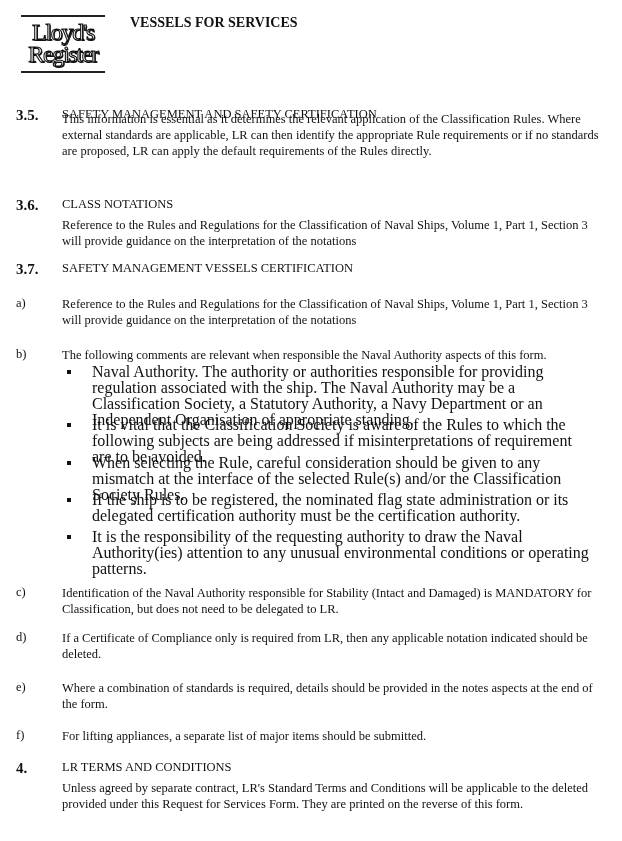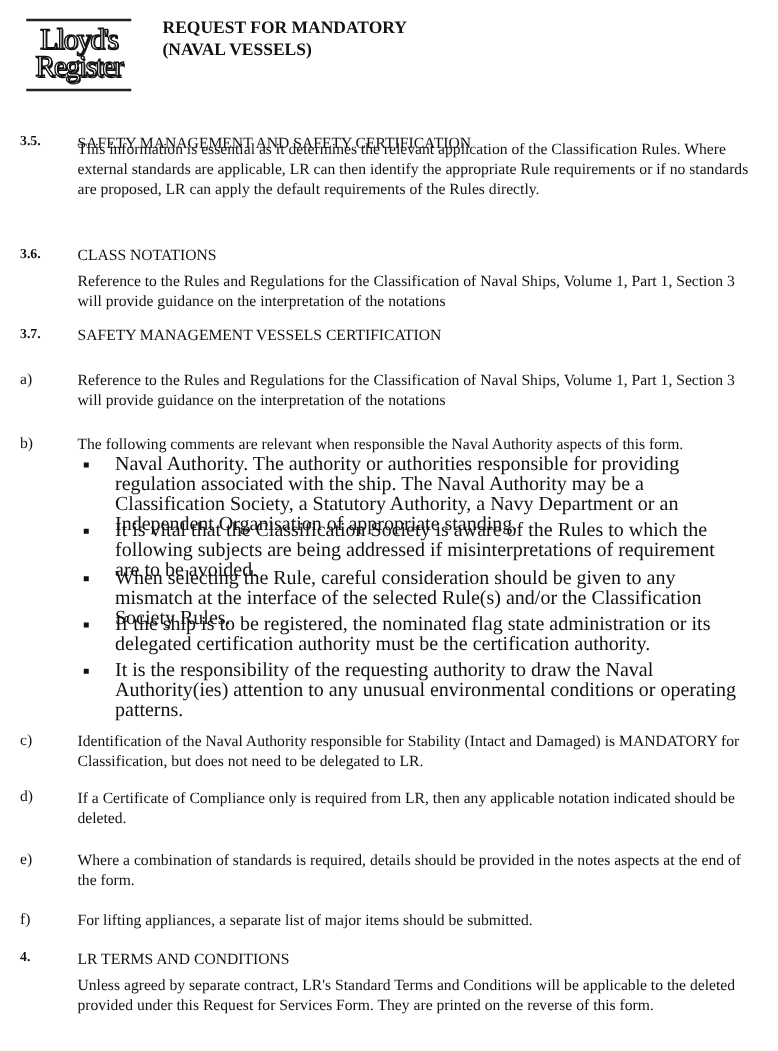--- a/index.html
+++ b/index.html
@@ -22,21 +22,21 @@
     }
     .logo .w1 { top: 8px; }
     .logo .w2 { top: 30px; }
     .doc-title {
       position: absolute; left: 130px; top: 14px;
       font-family: "Liberation Serif", serif; font-weight: bold; font-size: 14px; line-height: 18px;
     }
     .sec { position: absolute; left: 16px; right: 12px; }
     .num {
       position: absolute; left: 0; width: 40px;
-      font-family: "Liberation Serif", serif; font-weight: bold; font-size: 11px;
+      font-family: "Liberation Serif", serif; font-weight: bold; font-size: 15px;
     }
     .head {
       position: absolute; left: 46px;
       font-family: "Liberation Serif", serif; font-weight: normal; font-size: 12.5px;
     }
     .para {
       position: absolute; left: 46px; right: 0;
       font-family: "Liberation Serif", serif; font-size: 12.5px; line-height: 16px;
     }
     .lbl {
@@ -55,22 +55,21 @@
 </head>
 <body>
 
 <div class="logo">
   <div class="rule top"></div>
   <div class="word w1">Lloyd's</div>
   <div class="word w2">Register</div>
   <div class="rule bot"></div>
 </div>
 <div class="doc-title">
-  <div>REQUEST FOR MANDATORY</div>
-  <div>(NAVAL VESSELS)</div>
+  <div>VESSELS FOR SERVICES</div>
 </div>
 
 <div class="sec" style="top:107px;">
   <div class="num">3.5.</div>
   <div class="head">SAFETY MANAGEMENT AND SAFETY CERTIFICATION</div>
   <div class="para" style="top:4px;">This information is essential as it determines the relevant application of the Classification Rules. Where external standards are applicable, LR can then identify the appropriate Rule requirements or if no standards are proposed, LR can apply the default requirements of the Rules directly.</div>
 </div>
 
 <div class="sec" style="top:197px;">
   <div class="num">3.6.</div>

